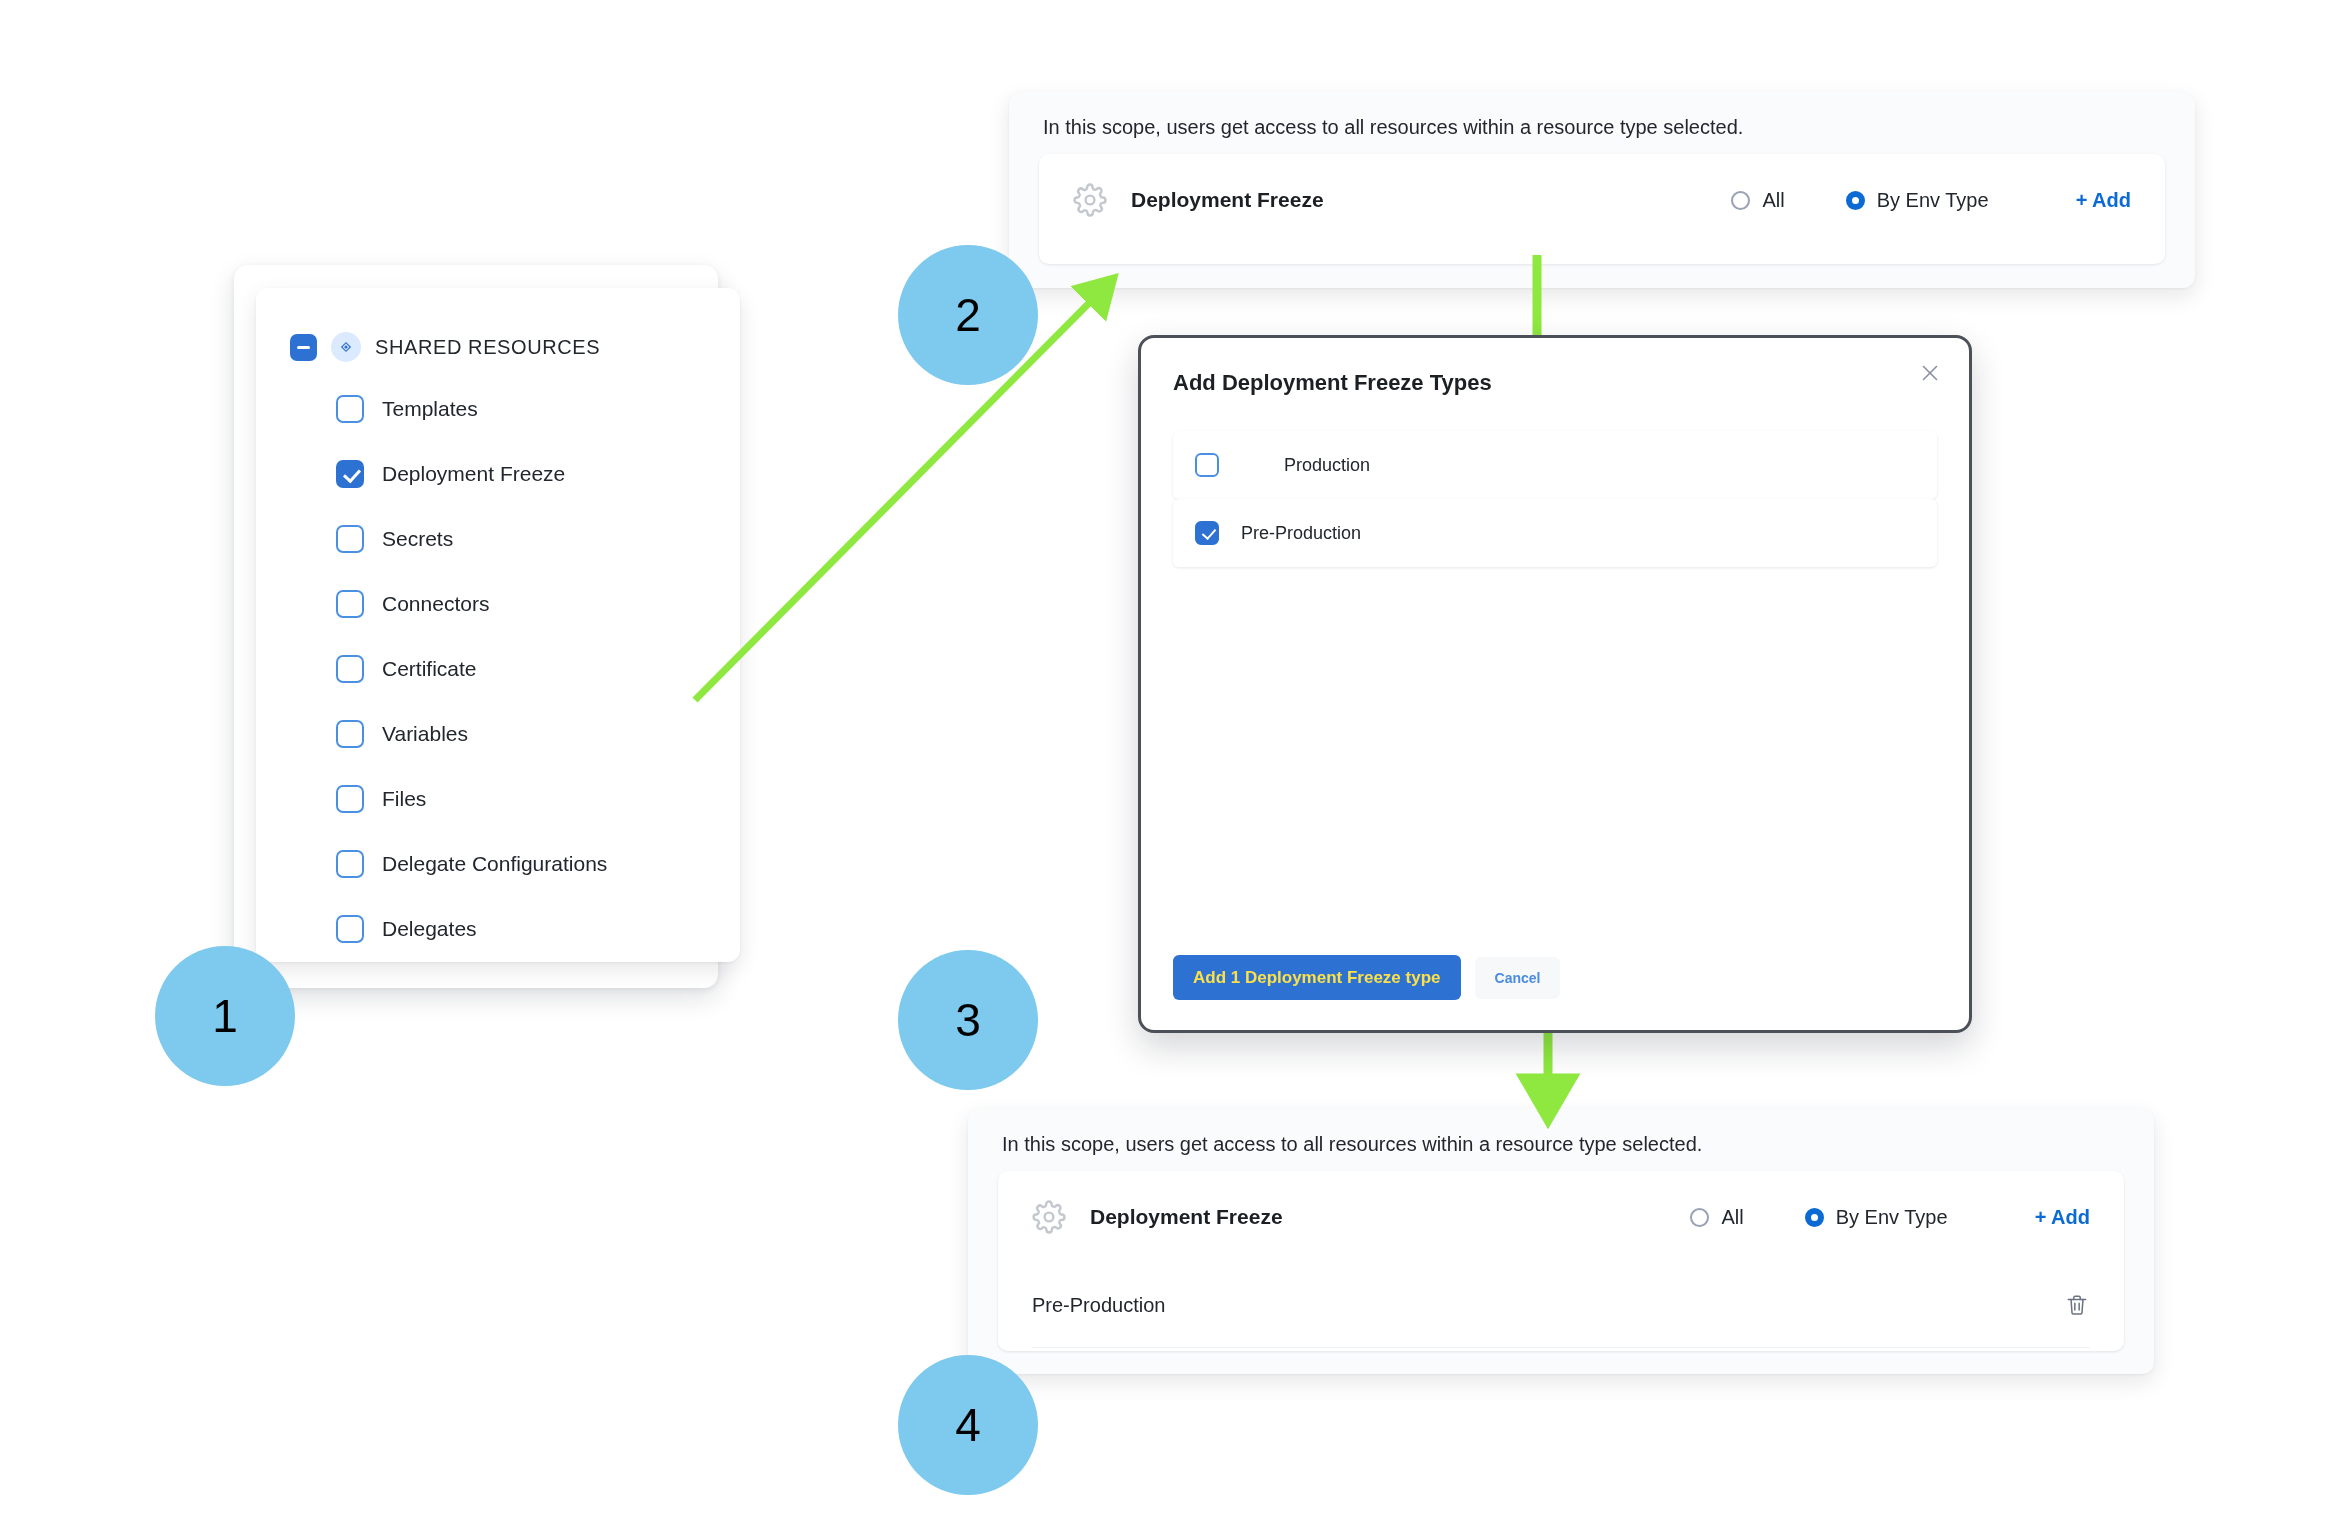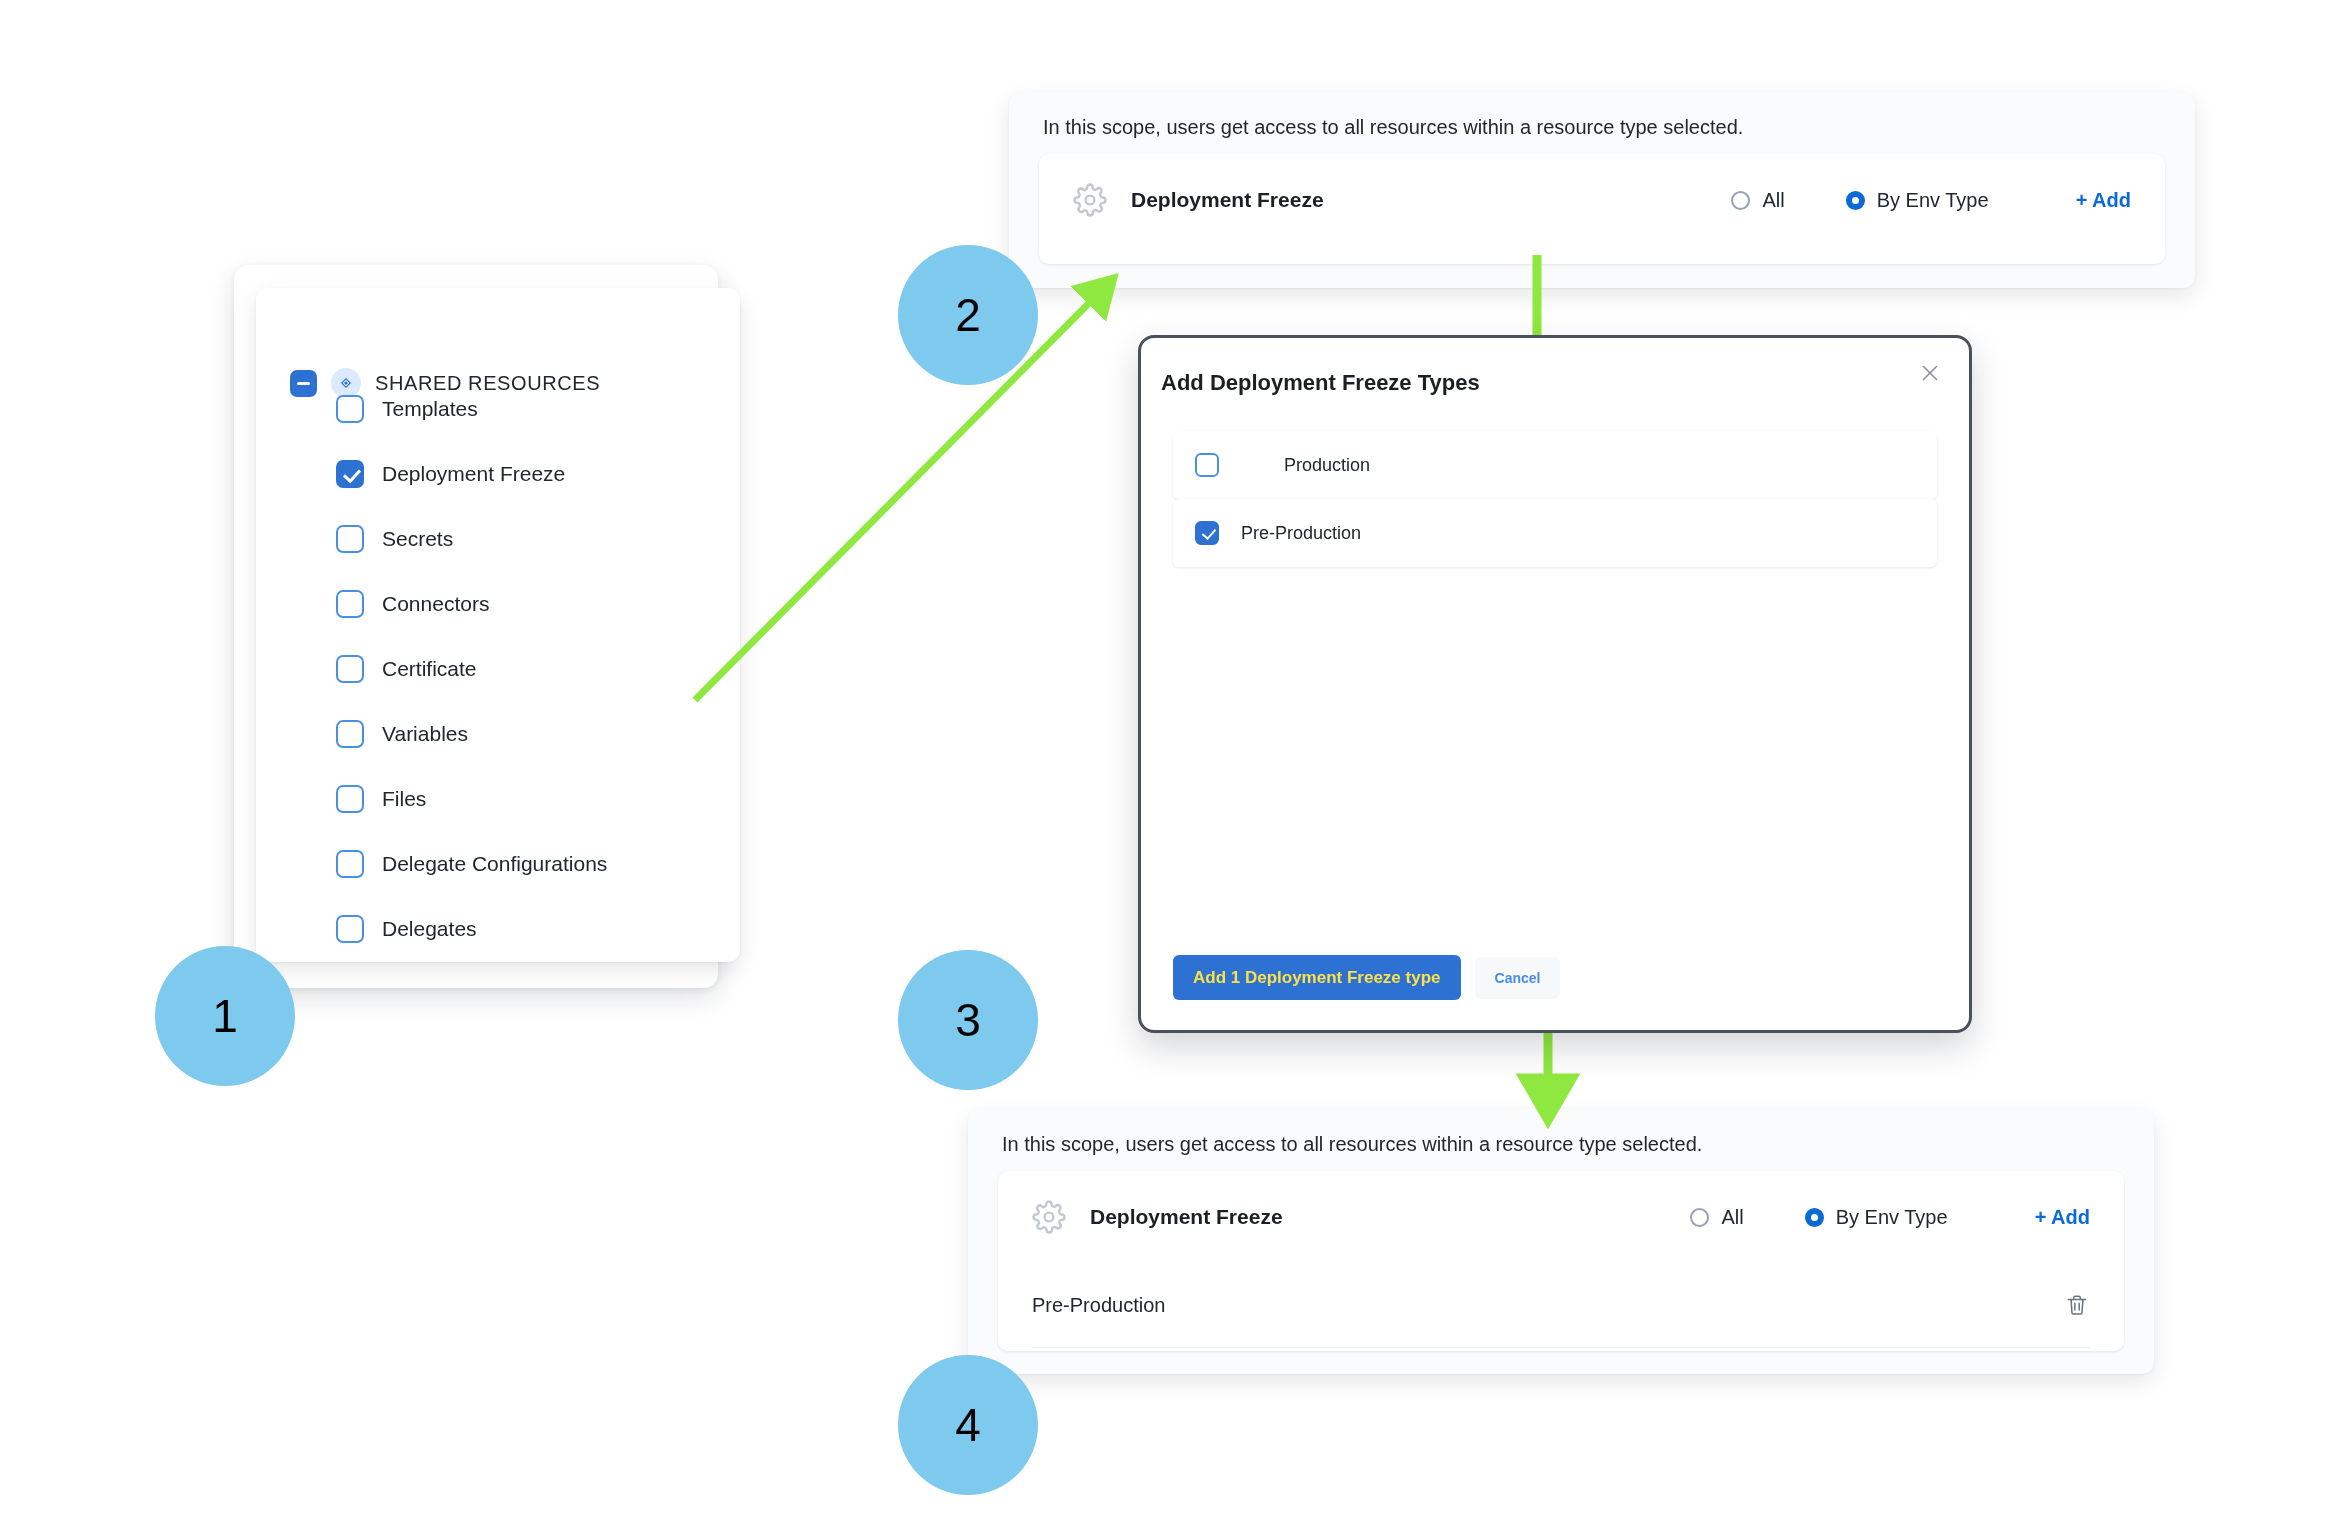--- a/index.html
+++ b/index.html
@@ -31,21 +31,21 @@
     box-shadow:0 10px 26px rgba(16,24,40,.13), 0 2px 6px rgba(16,24,40,.07);
   }
   #left-card-inner{
     position:absolute;left:256px;top:288px;width:484px;height:674px;
     background:#ffffff;border-radius:12px;
     box-shadow:0 8px 22px rgba(16,24,40,.10), 0 1px 3px rgba(16,24,40,.06);
     z-index:3;
   }
   .tree-head{
     position:absolute;left:34px;top:44px;
-    display:flex;align-items:center;gap:14px;margin-top:36px;
+    display:flex;align-items:center;gap:14px;
   }
   .minus-box{
     width:27px;height:27px;border-radius:7px;background:#2d72d2;
     display:flex;align-items:center;justify-content:center;flex:0 0 auto;
   }
   .minus-box i{display:block;width:13px;height:3px;background:#fff;border-radius:2px;}
   .res-badge{
     width:30px;height:30px;border-radius:50%;background:#dbeafe;
     display:flex;align-items:center;justify-content:center;flex:0 0 auto;
   }
@@ -104,21 +104,21 @@
   .chip-del{margin-left:auto;width:26px;height:26px;}
 
   
   #modal{
     position:absolute;left:1138px;top:335px;width:834px;height:698px;
     background:#ffffff;border:3px solid #4b5059;border-radius:16px;
     box-shadow:0 14px 34px rgba(16,24,40,.18);
     z-index:30;box-sizing:border-box;
   }
   #modal-title{
-    position:absolute;left:20px;top:32px;font-size:22px;font-weight:bold;color:#1c1f23;
+    position:absolute;left:32px;top:32px;font-size:22px;font-weight:bold;color:#1c1f23;
   }
   #modal-close{position:absolute;right:26px;top:22px;width:26px;height:26px;}
   .modal-opt{
     position:absolute;left:32px;right:32px;height:68px;
     background:#fff;border-radius:6px;
     box-shadow:0 1px 3px rgba(16,24,40,.10);
     display:flex;align-items:center;padding-left:22px;box-sizing:border-box;
   }
   .modal-opt .cb{width:24px;height:24px;border-radius:6px;}
   .modal-opt .cb.checked::after{left:7.5px;top:3px;width:6px;height:11px;border-width:0 2.5px 2.5px 0;}

